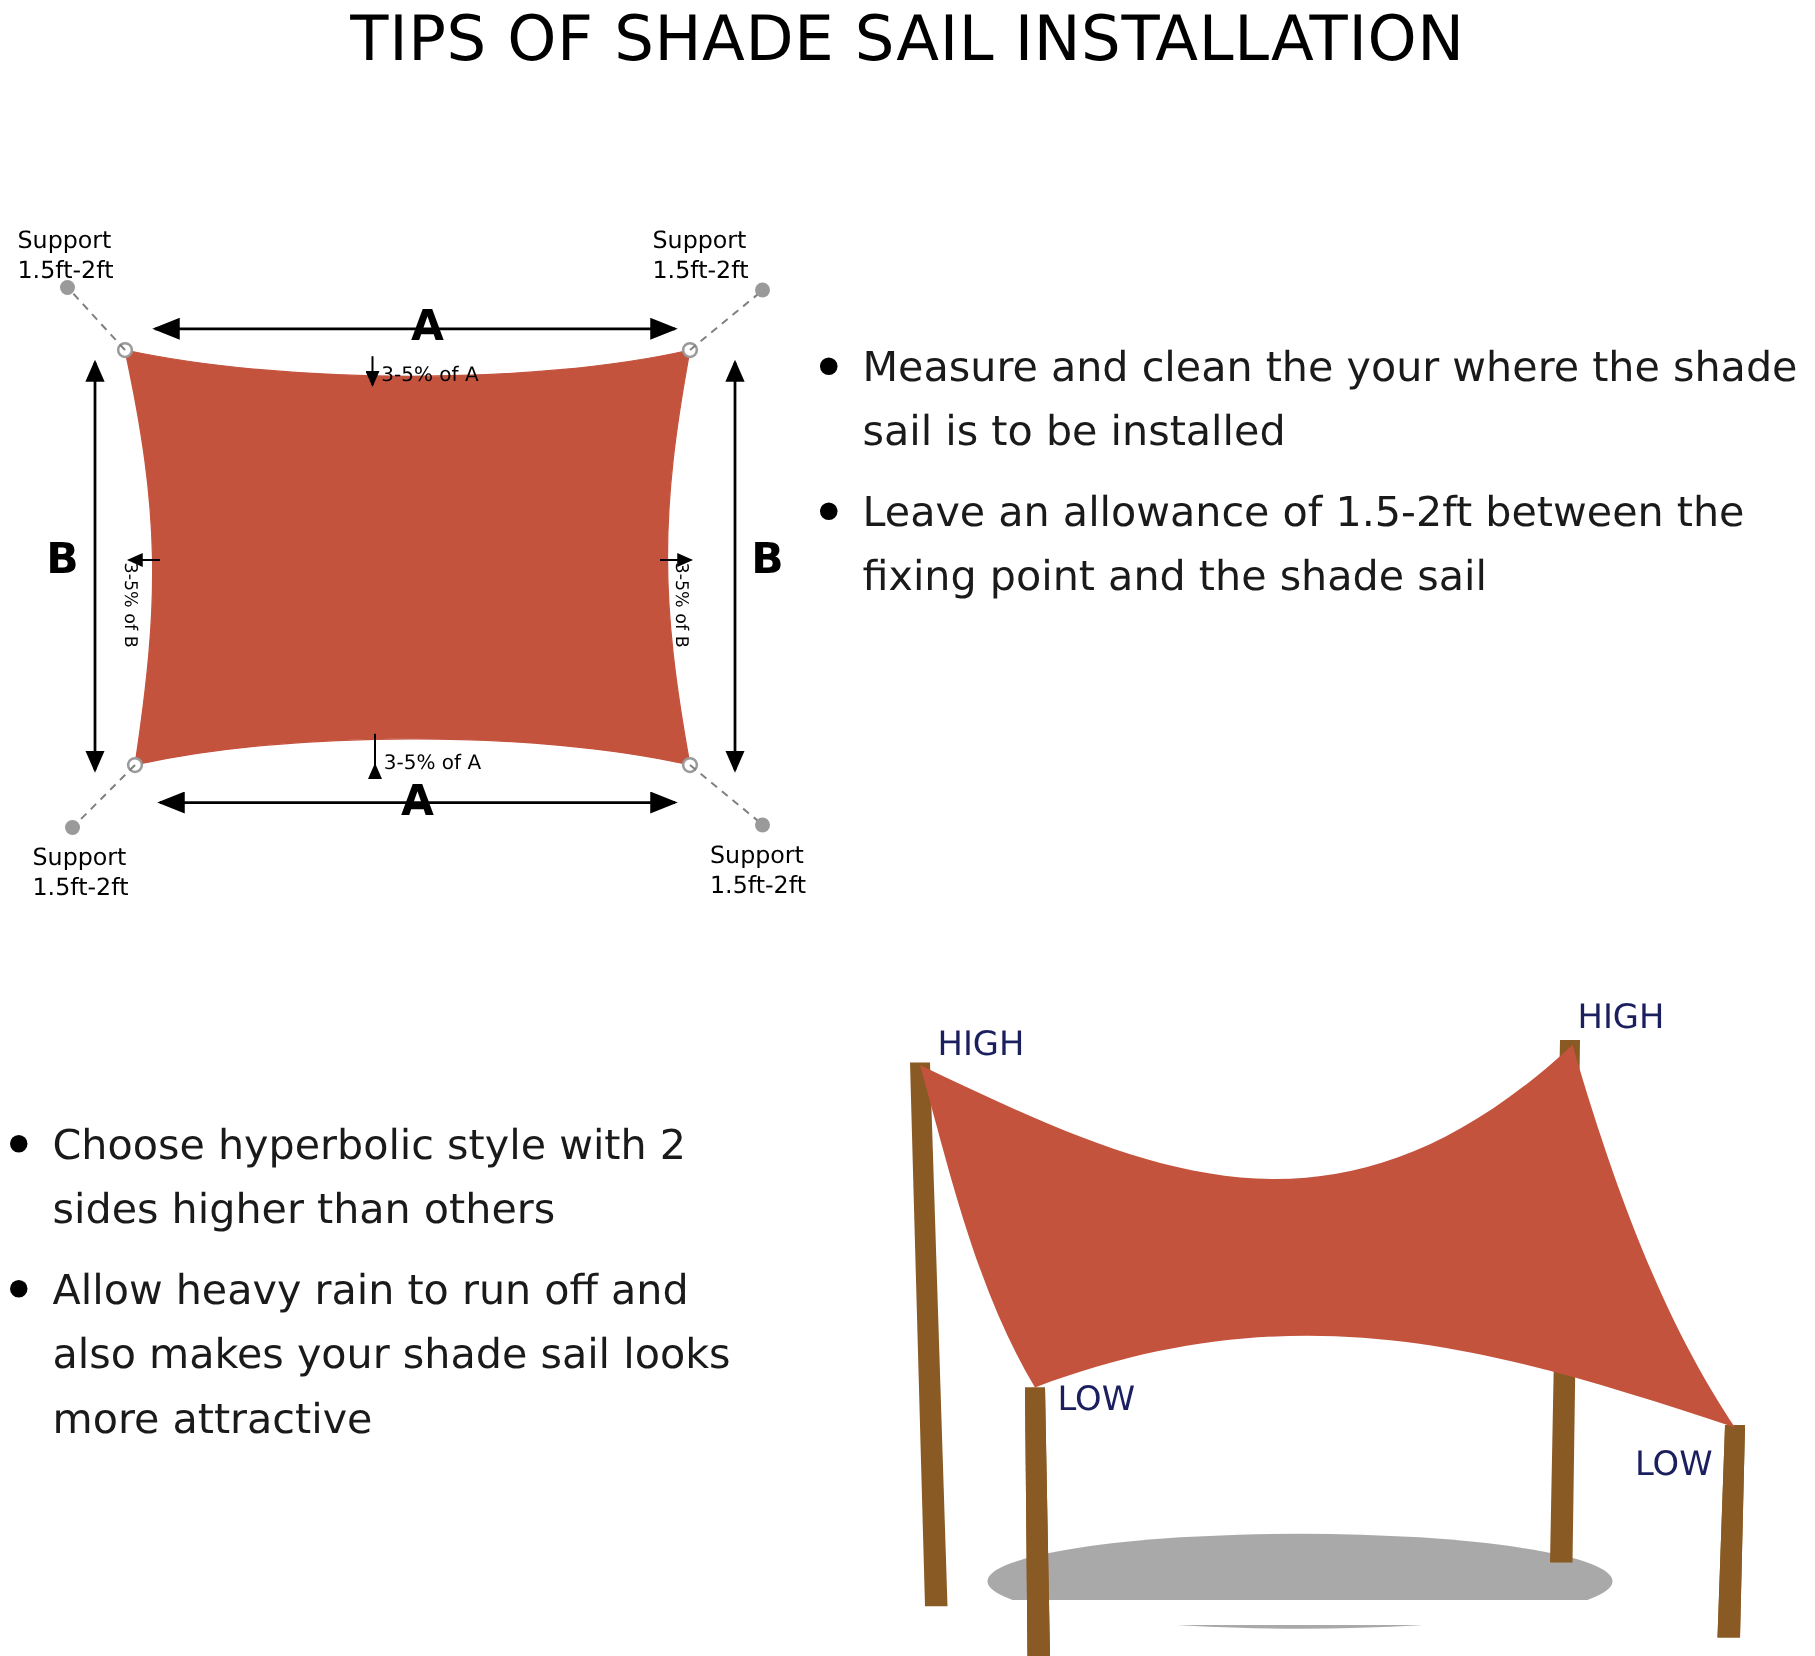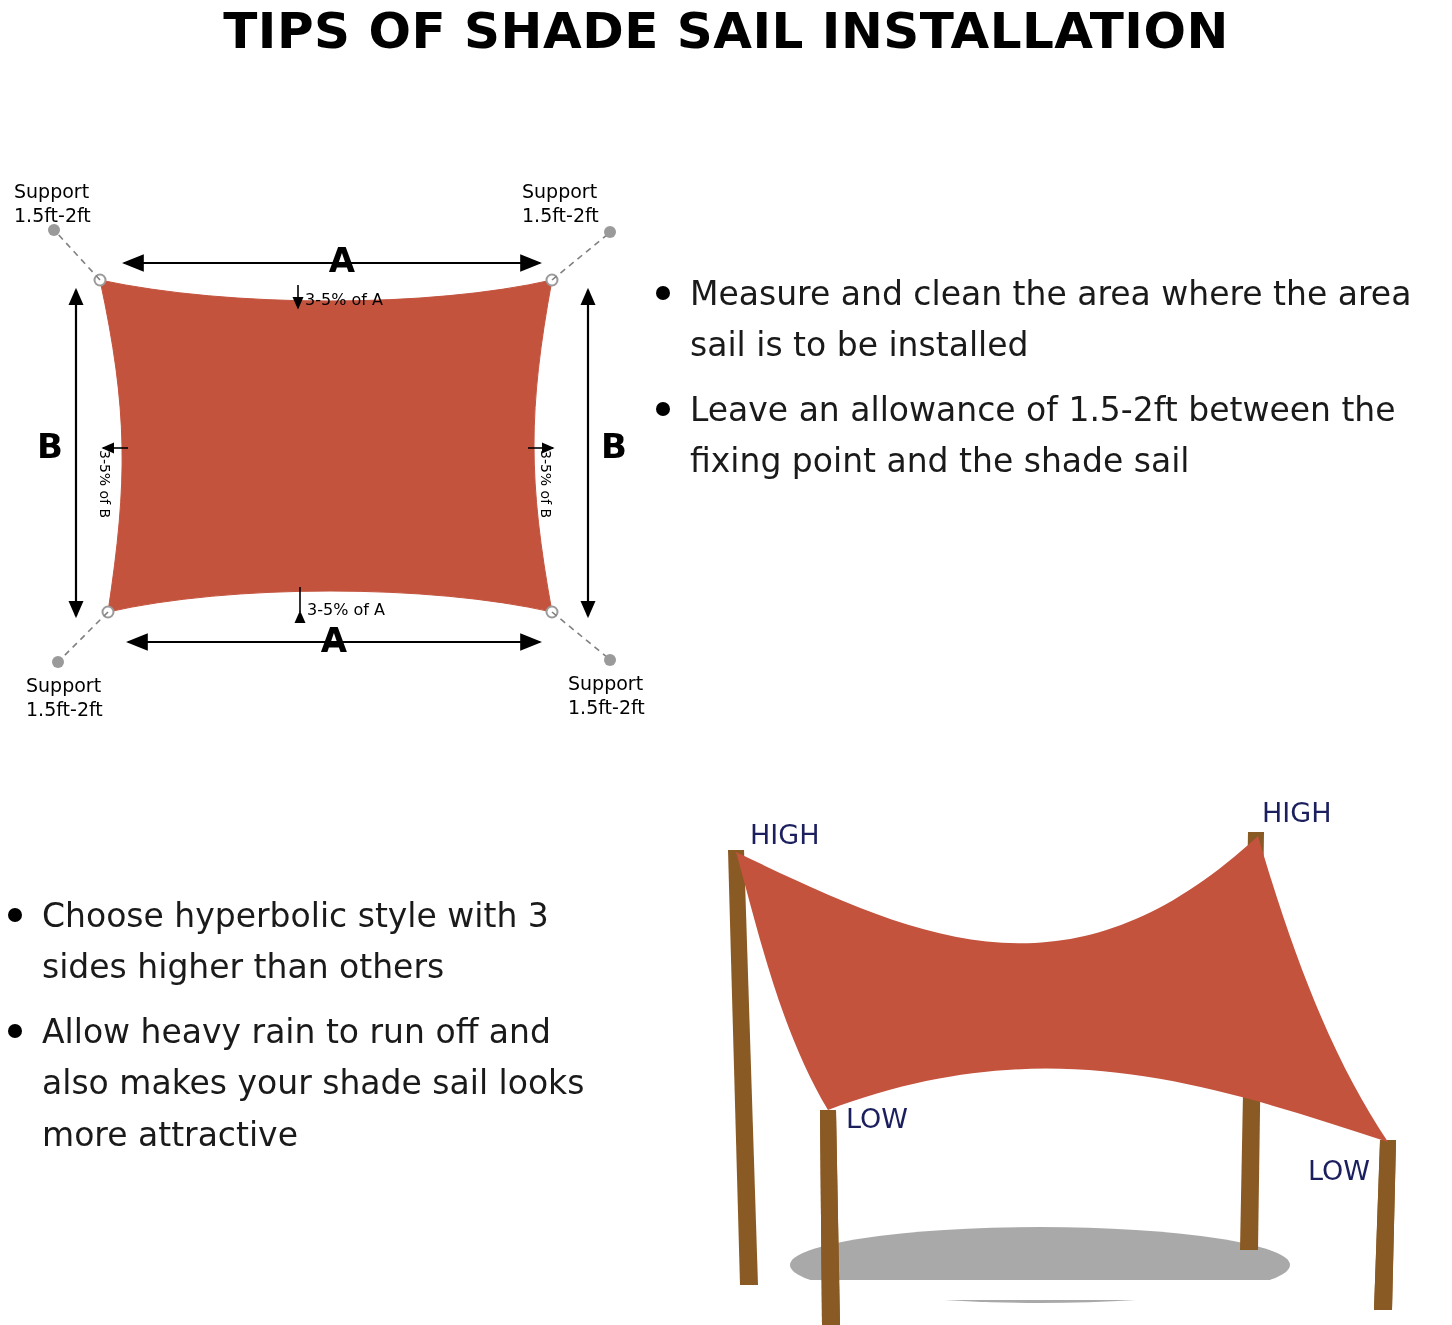--- a/index.html
+++ b/index.html
@@ -17,21 +17,21 @@
   }
 
   
   .title {
     position: absolute;
     top: 2px;
     left: 0;
     width: 1452px;
     text-align: center;
     font-family: "DejaVu Sans", sans-serif;
-    font-weight: bold;
+    font-weight: normal;
     font-size: 50px;
     letter-spacing: 0.5px;
     color: #000;
     white-space: nowrap;
   }
 
   
   #top-diagram {
     position: absolute;
     left: 0px;
@@ -198,26 +198,26 @@
 
     <text class="support-label" x="26" y="542">Support</text>
     <text class="support-label" x="26" y="566">1.5ft-2ft</text>
 
     <text class="support-label" x="568" y="540">Support</text>
     <text class="support-label" x="568" y="564">1.5ft-2ft</text>
   </svg>
 </div>
 
 <ul class="bullet-list" id="top-list">
-  <li>Measure and clean the area where the area sail is to be installed</li>
+  <li>Measure and clean the your where the shade sail is to be installed</li>
   <li>Leave an allowance of 1.5-2ft between the fixing point and the shade sail</li>
 </ul>
 
 <ul class="bullet-list" id="bottom-list">
-  <li>Choose hyperbolic style with 3 sides higher than others</li>
+  <li>Choose hyperbolic style with 2 sides higher than others</li>
   <li>Allow heavy rain to run off and also makes your shade sail looks more attractive</li>
 </ul>
 
 <div id="bottom-diagram">
   <svg width="812" height="545" viewBox="0 0 812 545" xmlns="http://www.w3.org/2000/svg">
 
     <ellipse cx="400" cy="485" rx="250" ry="38" fill="#9a9a9a" opacity="0.85"></ellipse>
     <path d="M 150 500 L 660 500 L 660 520 L 150 520 Z" fill="#ffffff"></path>
 
     <path d="M 88 70 L 104 70 L 118 505 L 100 505 Z" fill="#8a5a24"></path>

